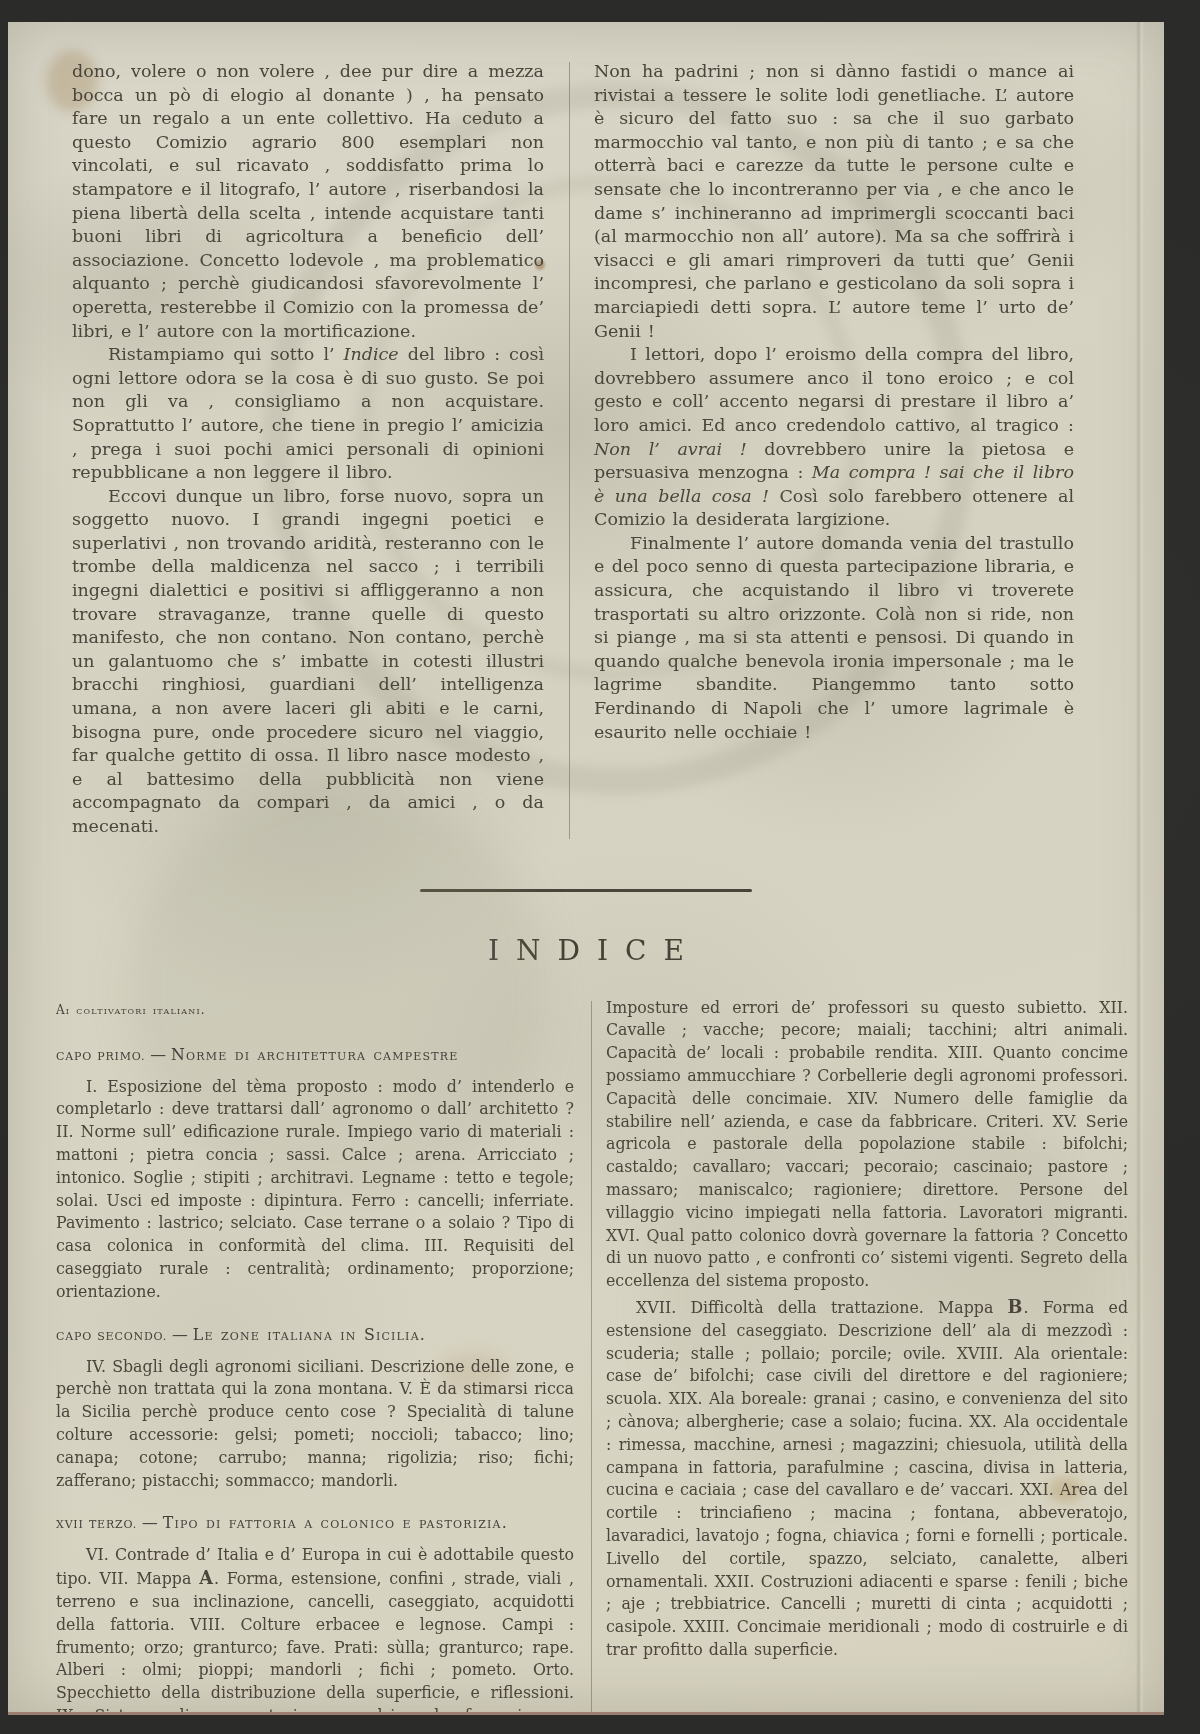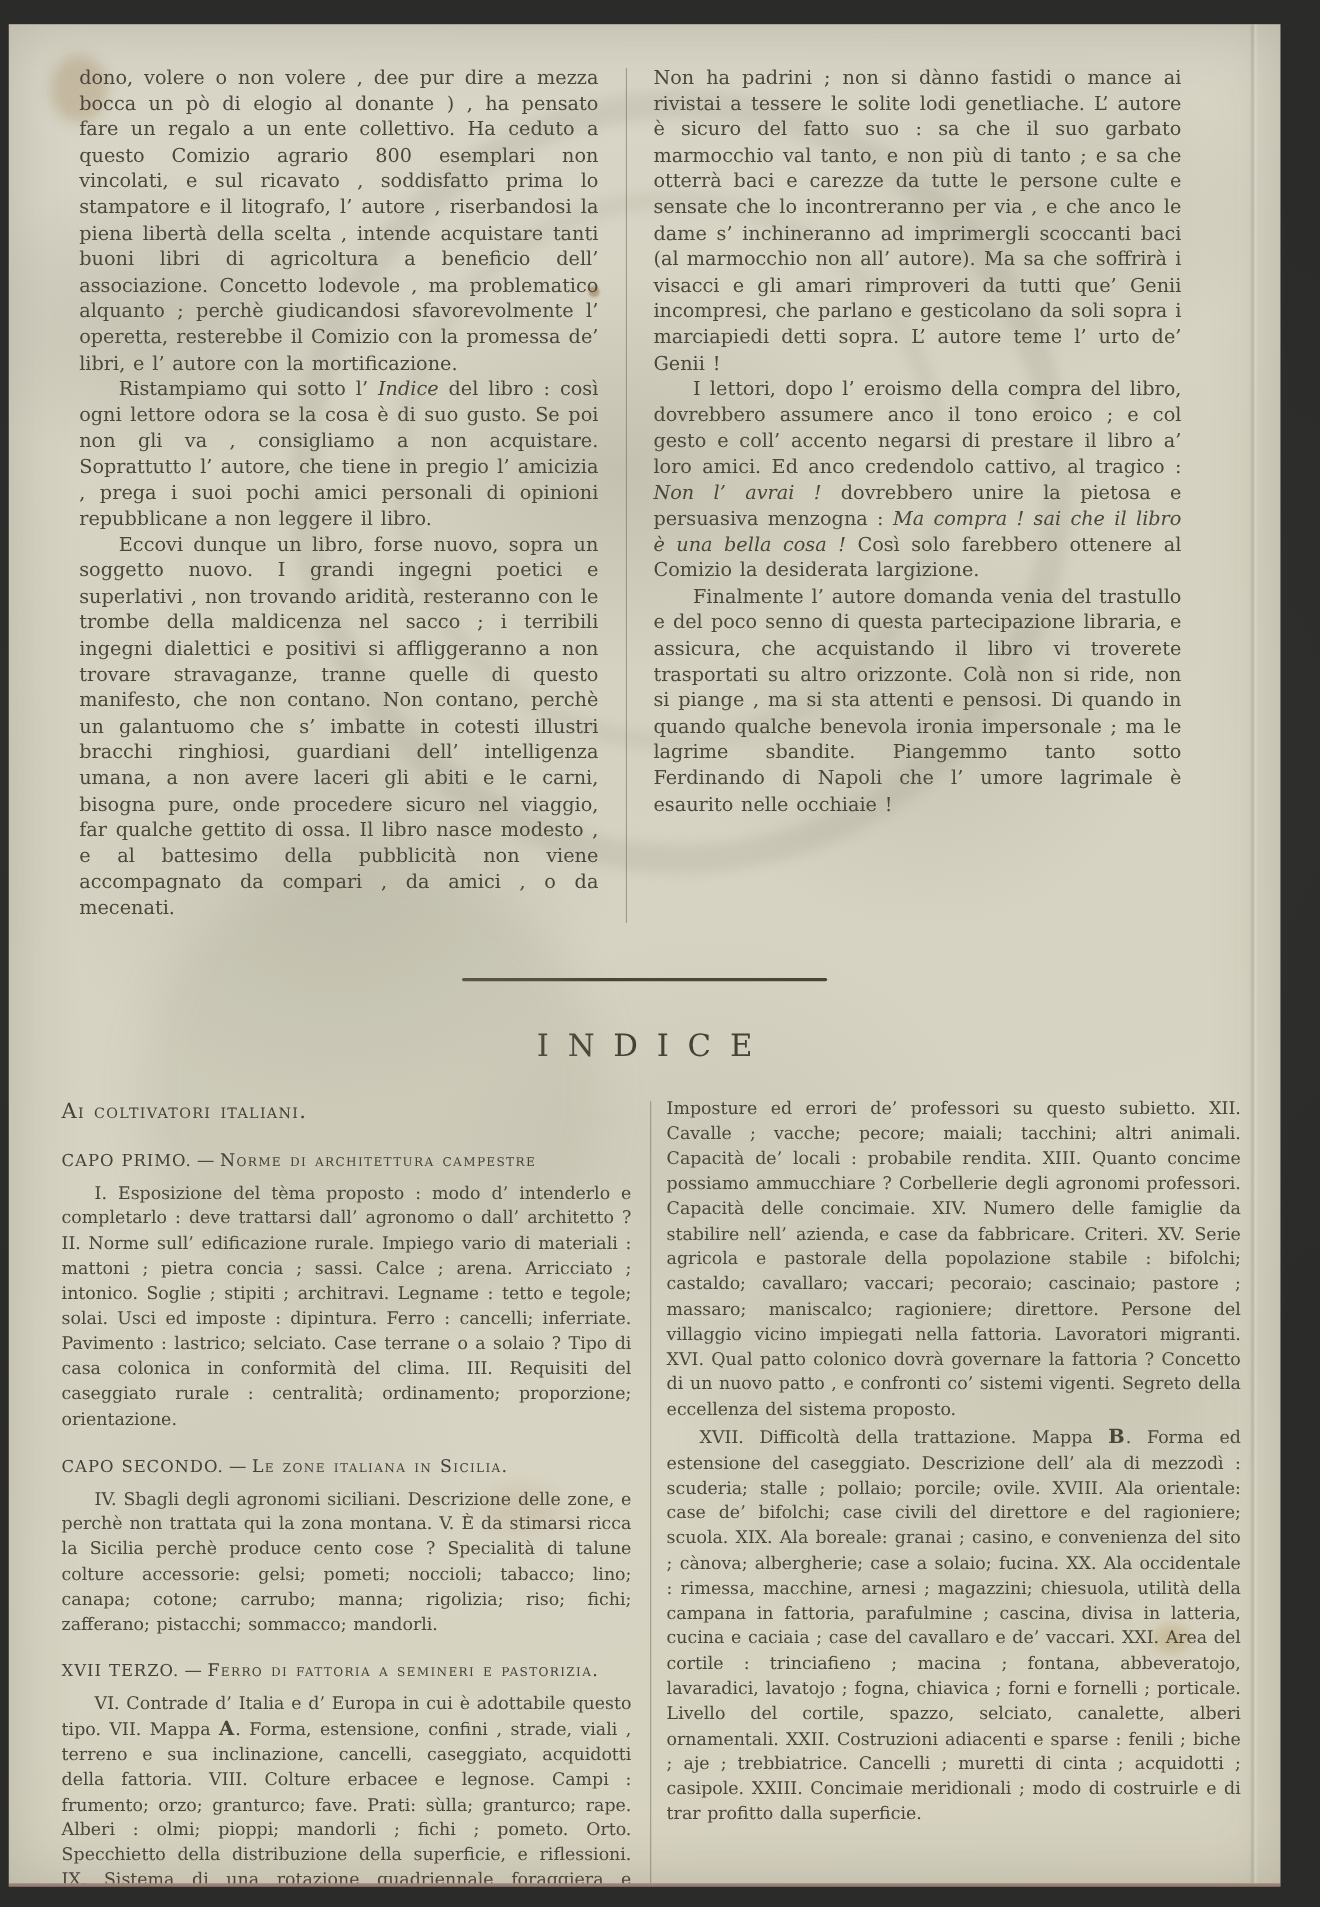--- a/index.html
+++ b/index.html
@@ -73,26 +73,26 @@
 
   
   .index{
     position:relative;display:flex;
     padding:30px 36px 0 48px;
   }
   .icol{text-align:justify;font-size:15.8px;line-height:22.8px;color:#4b453b;word-spacing:1px;}
   .icol.left{width:518px;}
   .icol.right{width:522px;}
   .index .vdiv{margin:4px 14px 0 17px;}
-  .idx-label{font-variant:small-caps;letter-spacing:1.2px;font-size:19px;line-height:27px;color:#46413a;}
+  .idx-label{font-variant:small-caps;letter-spacing:1.2px;font-size:12px;line-height:27px;color:#46413a;}
   .chapter{
     margin:19px 0 7px 0;padding-left:30px;text-indent:-30px;
     color:#45403a;line-height:24px;
   }
-  .ch-label{font-size:15px;letter-spacing:0.8px;}
+  .ch-label{font-size:11px;letter-spacing:0.8px;}
   .ch-dash{padding:0 5px;}
   .ch-title{font-variant:small-caps;letter-spacing:1.2px;font-size:15.8px;}
   .idx-para{margin:0 0 3px 0;}
   .idx-para.indent{text-indent:30px;}
   .maplet{font-weight:bold;font-size:1.12em;letter-spacing:1px;}
 </style>
 </head>
 <body>
 
 <div class="stage">
@@ -126,21 +126,21 @@
 
     <h1 class="indice-title">INDICE</h1>
 
     <section class="index">
       <div class="icol left" id="index-left">
           <div class="idx-label">Ai coltivatori italiani.</div>
           <div class="chapter"><span class="ch-label">CAPO PRIMO.</span><span class="ch-dash">—</span><span class="ch-title">Norme di architettura campestre</span></div>
           <p class="idx-para indent"><span>I. Esposizione del tèma proposto : modo d’ intenderlo e completarlo : deve trattarsi dall’ agronomo o dall’ architetto ? II. Norme sull’ edificazione rurale. Impiego vario di materiali : mattoni ; pietra concia ; sassi. Calce ; arena. Arricciato ; intonico. Soglie ; stipiti ; architravi. Legname : tetto e tegole; solai. Usci ed imposte : dipintura. Ferro : cancelli; inferriate. Pavimento : lastrico; selciato. Case terrane o a solaio ? Tipo di casa colonica in conformità del clima. III. Requisiti del caseggiato rurale : centralità; ordinamento; proporzione; orientazione.</span></p>
           <div class="chapter"><span class="ch-label">CAPO SECONDO.</span><span class="ch-dash">—</span><span class="ch-title">Le zone italiana in Sicilia.</span></div>
           <p class="idx-para indent"><span>IV. Sbagli degli agronomi siciliani. Descrizione delle zone, e perchè non trattata qui la zona montana. V. È da stimarsi ricca la Sicilia perchè produce cento cose ? Specialità di talune colture accessorie: gelsi; pometi; noccioli; tabacco; lino; canapa; cotone; carrubo; manna; rigolizia; riso; fichi; zafferano; pistacchi; sommacco; mandorli.</span></p>
-          <div class="chapter"><span class="ch-label">XVII TERZO.</span><span class="ch-dash">—</span><span class="ch-title">Ferro di fattoria a semineri e pastorizia.</span></div>
+          <div class="chapter"><span class="ch-label">XVII TERZO.</span><span class="ch-dash">—</span><span class="ch-title">Tipo di fattoria a colonico e pastorizia.</span></div>
           <p class="idx-para indent"><span>VI. Contrade d’ Italia e d’ Europa in cui è adottabile questo tipo. VII. Mappa </span><span class="maplet">A</span><span>. Forma, estensione, confini , strade, viali , terreno e sua inclinazione, cancelli, caseggiato, acquidotti della fattoria. VIII. Colture erbacee e legnose. Campi : frumento; orzo; granturco; fave. Prati: sùlla; granturco; rape. Alberi : olmi; pioppi; mandorli ; fichi ; pometo. Orto. Specchietto della distribuzione della superficie, e riflessioni. IX. Sistema di una rotazione quadriennale foraggiera e granifera. X. Qual sarà la produzione in foraggi e in derrate ? Capacità de’ fenili, granai e magazzini. XI. Quanti e quali animali potrà mantenere la fattoria ? Fallacia de’ paragoni tra la pastorizia italiana e l’ inglese o belga.</span></p>
         </div>
       <div class="vdiv"></div>
       <div class="icol right" id="index-right">
           <p class="idx-para"><span>Imposture ed errori de’ professori su questo subietto. XII. Cavalle ; vacche; pecore; maiali; tacchini; altri animali. Capacità de’ locali : probabile rendita. XIII. Quanto concime possiamo ammucchiare ? Corbellerie degli agronomi professori. Capacità delle concimaie. XIV. Numero delle famiglie da stabilire nell’ azienda, e case da fabbricare. Criteri. XV. Serie agricola e pastorale della popolazione stabile : bifolchi; castaldo; cavallaro; vaccari; pecoraio; cascinaio; pastore ; massaro; maniscalco; ragioniere; direttore. Persone del villaggio vicino impiegati nella fattoria. Lavoratori migranti. XVI. Qual patto colonico dovrà governare la fattoria ? Concetto di un nuovo patto , e confronti co’ sistemi vigenti. Segreto della eccellenza del sistema proposto.</span></p>
           <p class="idx-para indent"><span>XVII. Difficoltà della trattazione. Mappa </span><span class="maplet">B</span><span>. Forma ed estensione del caseggiato. Descrizione dell’ ala di mezzodì : scuderia; stalle ; pollaio; porcile; ovile. XVIII. Ala orientale: case de’ bifolchi; case civili del direttore e del ragioniere; scuola. XIX. Ala boreale: granai ; casino, e convenienza del sito ; cànova; albergherie; case a solaio; fucina. XX. Ala occidentale : rimessa, macchine, arnesi ; magazzini; chiesuola, utilità della campana in fattoria, parafulmine ; cascina, divisa in latteria, cucina e caciaia ; case del cavallaro e de’ vaccari. XXI. Area del cortile : trinciafieno ; macina ; fontana, abbeveratojo, lavaradici, lavatojo ; fogna, chiavica ; forni e fornelli ; porticale. Livello del cortile, spazzo, selciato, canalette, alberi ornamentali. XXII. Costruzioni adiacenti e sparse : fenili ; biche ; aje ; trebbiatrice. Cancelli ; muretti di cinta ; acquidotti ; casipole. XXIII. Concimaie meridionali ; modo di costruirle e di trar profitto dalla superficie.</span></p>
         </div>
     </section>
   </div>
 </div>

